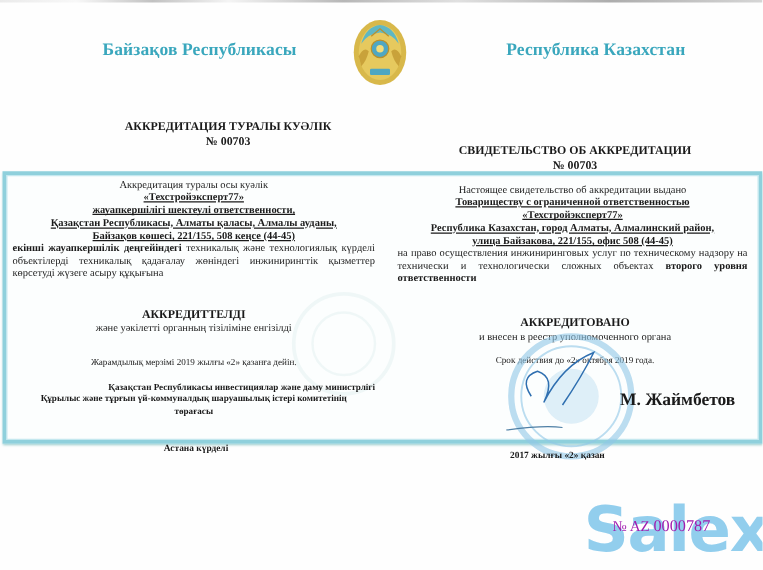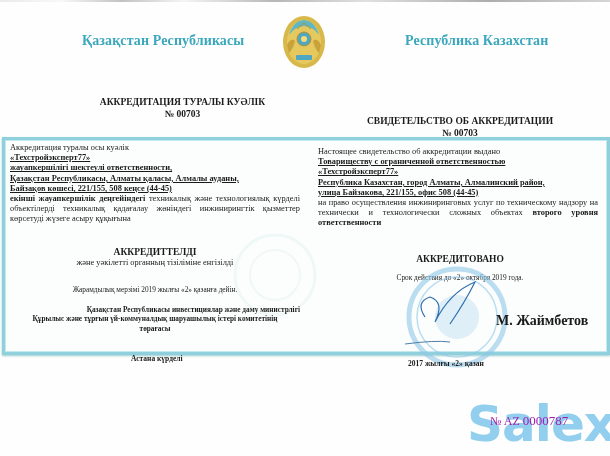--- a/index.html
+++ b/index.html
@@ -36,21 +36,21 @@
       position: absolute; left: 2px; top: 137px; width: 602px; height: 212px;
       border: 3px solid #8fd0dc;
       box-shadow: inset 0 0 0 1px #c4e8ef, 0 1px 2px #9cc;
       background: #fcfefe;
     }
     .col {
       position: absolute; top: 143px; font-size: 8.4px; line-height: 10.2px;
     }
     .col.kz { left: 10px; width: 290px; }
     .col.ru { left: 318px; width: 280px; }
-    .center { text-align: left; }
+    .center { text-align: center; }
     .justify { text-align: justify; text-align-last: left; }
     .u { text-decoration: underline; font-weight: bold; }
     .b { font-weight: bold; }
     .accred {
       position: absolute; text-align: center; font-size: 8.4px; line-height: 10.5px;
     }
     .accred .big { font-weight: bold; font-size: 9.5px; }
     .small { font-size: 7.3px; }
     .watermark-seal {
       position: absolute; left: 395px; top: 262px; width: 120px; height: 110px;
@@ -71,21 +71,21 @@
       position: absolute; left: 490px; top: 413px;
       font-size: 12px; color: #a21caf; font-family: "Liberation Serif", serif;
     }
     .serial .num { font-size: 13px; }
   </style>
 </head>
 <body>
 
 <div class="top-shadow"></div>
 
-<div class="country kz">Қазақстан Республикасы</div>
+<div class="country kz">Байзақов Республикасы</div>
 <div class="country ru">Республика Казахстан</div>
 
 <svg class="emblem" viewBox="0 0 46 55">
   <ellipse cx="23" cy="27" rx="21" ry="26" fill="#d8b84a"></ellipse>
   <ellipse cx="23" cy="27" rx="17" ry="22" fill="#e6c95e"></ellipse>
   <path d="M8 20 Q12 6 23 5 Q34 6 38 20 Q33 12 23 11 Q13 12 8 20Z" fill="#5eb7c4"></path>
   <circle cx="23" cy="24" r="7" fill="#4fa7c2" stroke="#b8902e" stroke-width="1"></circle>
   <circle cx="23" cy="24" r="3" fill="#f3dc7a"></circle>
   <path d="M6 30 Q10 22 14 26 Q12 34 8 38Z" fill="#c9a23a"></path>
   <path d="M40 30 Q36 22 32 26 Q34 34 38 38Z" fill="#c9a23a"></path>
@@ -137,20 +137,21 @@
   <div class="center u">Республика Казахстан,  город Алматы, Алмалинский район,</div>
   <div class="center u">улица Байзакова, 221/155, офис 508 (44-45)</div>
   <div class="justify">
     <span>на право осуществления инжиниринговых услуг по техническому надзору на технически и технологически сложных объектах</span>
     <span class="b">второго уровня ответственности</span>
   </div>
 </div>
 
 <div class="accred" style="left:320px; width:280px; top:254px;">
   <div class="big">АККРЕДИТОВАНО</div>
+  <div>и внесен в реестр уполномоченного органа</div>
   <div class="small" style="margin-top:8px;">Срок действия до «2» октября 2019 года.</div>
 </div>
 
 <svg class="watermark-seal" viewBox="0 0 120 110">
   <circle cx="62" cy="55" r="48" fill="none" stroke="#8fc6e6" stroke-width="5" opacity="0.6"></circle>
   <circle cx="62" cy="55" r="40" fill="none" stroke="#8fc6e6" stroke-width="1.5" opacity="0.6"></circle>
   <circle cx="62" cy="55" r="22" fill="#bfe0f2" opacity="0.5"></circle>
   <path d="M10 82 Q40 78 55 80" stroke="#4e7fa5" stroke-width="1" fill="none"></path>
   <path d="M30 55 Q20 40 35 35 Q50 40 40 60 Q55 30 80 20 Q70 40 55 62" stroke="#2f6fb0" stroke-width="1.2" fill="none"></path>
 </svg>

